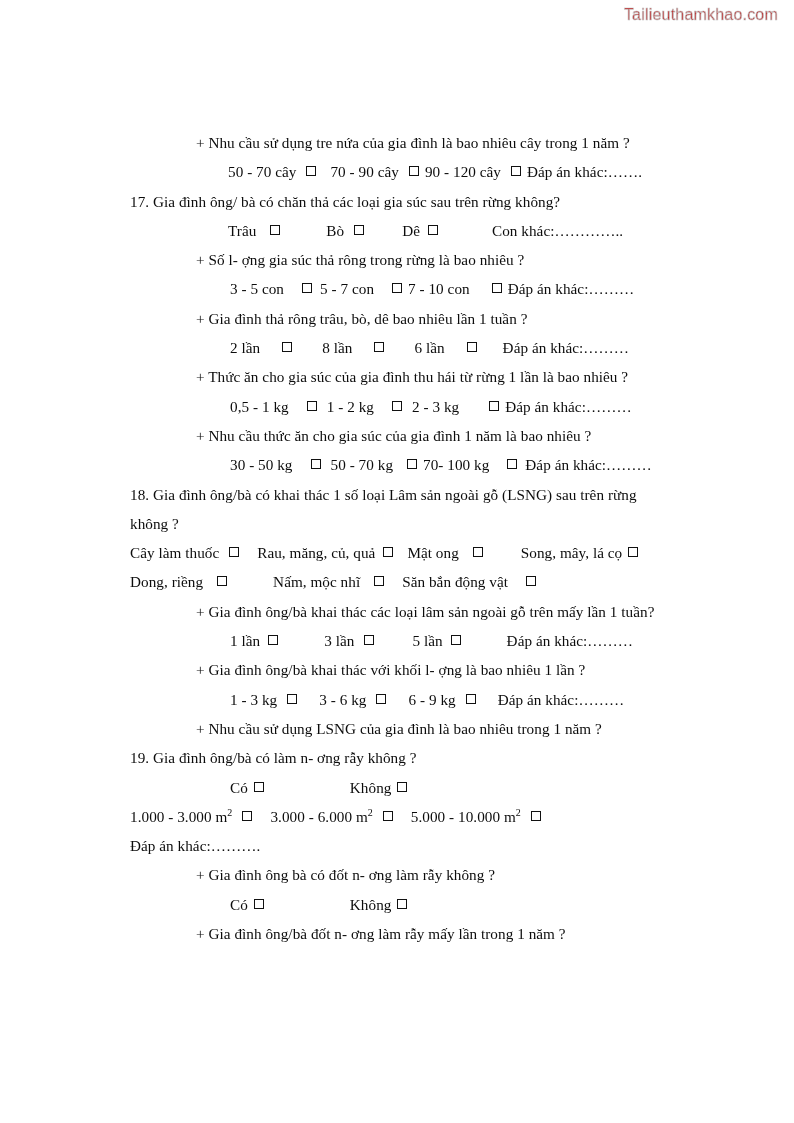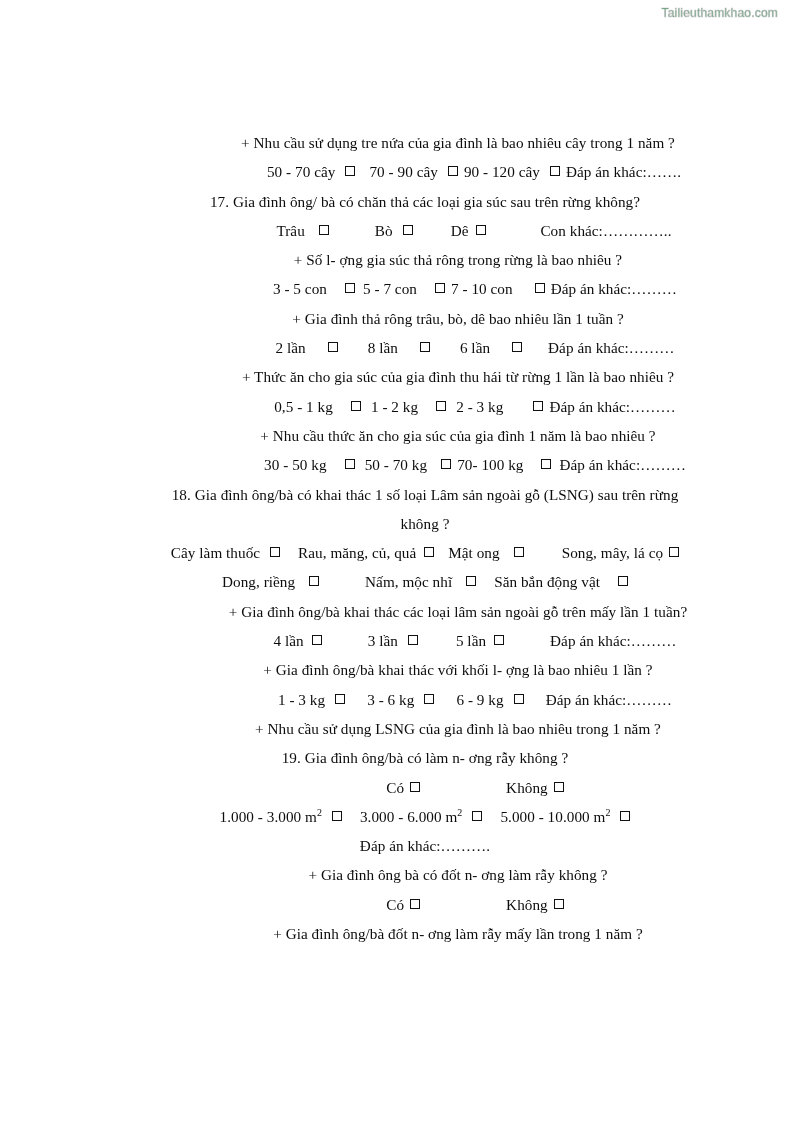--- a/index.html
+++ b/index.html
@@ -22,37 +22,36 @@
     inset: 0;
     background: #fff;
   }
 
   
   .watermark {
     position: absolute;
     top: 6px;
     right: 16px;
     font-family: "Liberation Sans", "DejaVu Sans", sans-serif;
-    font-size: 12px;
+    font-size: 16px;
     letter-spacing: .2px;
-    color: #15803d;
+    color: #b91c1c;
     -webkit-text-stroke: 0.7px #c9c9c9;
     text-shadow: 0 0 1px #d5d5d5;
     user-select: none;
   }
 
   
   .doc {
     position: absolute;
     left: 130px;
     top: 128px;
     width: 590px;
     font-size: 15.2px;
     line-height: 29.3px;
-    text-align: center;
   }
 
   .ln {
     white-space: nowrap;
     letter-spacing: .05px;
   }
 
   
   .i0  { padding-left: 0;     }
   .i1  { padding-left: 66px;  }   
@@ -112,21 +111,21 @@
 
     <div class="ln i1">+ Nhu cầu thức ăn cho gia súc của gia đình 1 năm là bao nhiêu ?</div>
     <div class="ln i2b"><span>30 - 50 kg</span><span class="s18"></span><span class="cb"></span><span class="s10"></span><span>50 - 70 kg</span><span class="s14"></span><span class="cb"></span><span class="s6"></span><span>70- 100 kg</span><span class="s18"></span><span class="cb"></span><span class="s8"></span><span>Đáp án khác:………</span></div>
 
     <div class="ln i0">18. Gia đình ông/bà có khai thác 1 số loại Lâm sản ngoài gỗ (LSNG) sau trên rừng</div>
     <div class="ln i0">không ?</div>
     <div class="ln i0"><span>Cây làm thuốc</span><span class="s10"></span><span class="cb"></span><span class="s18"></span><span>Rau, măng, củ, quả</span><span class="s8"></span><span class="cb"></span><span class="s14"></span><span>Mật ong</span><span class="s14"></span><span class="cb"></span><span class="s38"></span><span>Song, mây, lá cọ</span><span class="s6"></span><span class="cb"></span></div>
     <div class="ln i0"><span>Dong, riềng</span><span class="s14"></span><span class="cb"></span><span class="s46"></span><span>Nấm, mộc nhĩ</span><span class="s14"></span><span class="cb"></span><span class="s18"></span><span>Săn bắn động vật</span><span class="s18"></span><span class="cb"></span></div>
 
     <div class="ln i1">+ Gia đình ông/bà khai thác các loại lâm sản ngoài gỗ trên mấy lần 1 tuần?</div>
-    <div class="ln i2b"><span>4 lần</span><span class="s8"></span><span class="cb"></span><span class="s46"></span><span>3 lần</span><span class="s10"></span><span class="cb"></span><span class="s38"></span><span>5 lần</span><span class="s8"></span><span class="cb"></span><span class="s46"></span><span>Đáp án khác:………</span></div>
+    <div class="ln i2b"><span>1 lần</span><span class="s8"></span><span class="cb"></span><span class="s46"></span><span>3 lần</span><span class="s10"></span><span class="cb"></span><span class="s38"></span><span>5 lần</span><span class="s8"></span><span class="cb"></span><span class="s46"></span><span>Đáp án khác:………</span></div>
 
     <div class="ln i1">+ Gia đình ông/bà khai thác với khối l- ợng là bao nhiêu 1 lần ?</div>
     <div class="ln i2b"><span>1 - 3 kg</span><span class="s10"></span><span class="cb"></span><span class="s22"></span><span>3 - 6 kg</span><span class="s10"></span><span class="cb"></span><span class="s22"></span><span>6 - 9 kg</span><span class="s10"></span><span class="cb"></span><span class="s22"></span><span>Đáp án khác:………</span></div>
 
     <div class="ln i1">+ Nhu cầu sử dụng LSNG của gia đình là bao nhiêu trong 1 năm ?</div>
 
     <div class="ln i0">19. Gia đình ông/bà có làm n- ơng rẫy không ?</div>
     <div class="ln i2b"><span>Có</span><span class="s6"></span><span class="cb"></span><span class="s86"></span><span>Không</span><span class="s6"></span><span class="cb"></span></div>
 
     <div class="ln i0"><span>1.000 - 3.000 m</span><sup>2</sup><span class="s10"></span><span class="cb"></span><span class="s18"></span><span>3.000 - 6.000 m</span><sup>2</sup><span class="s10"></span><span class="cb"></span><span class="s18"></span><span>5.000 - 10.000 m</span><sup>2</sup><span class="s10"></span><span class="cb"></span></div>

